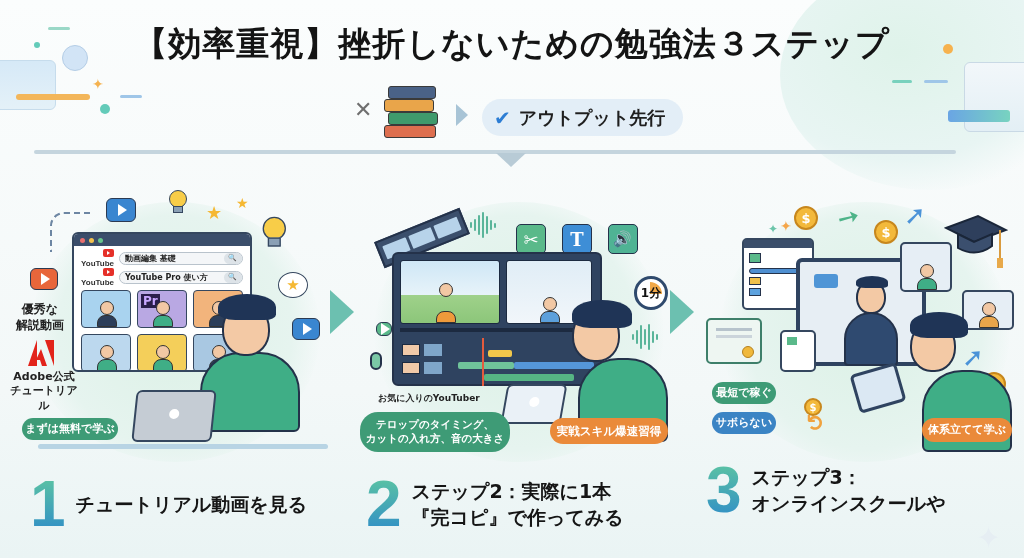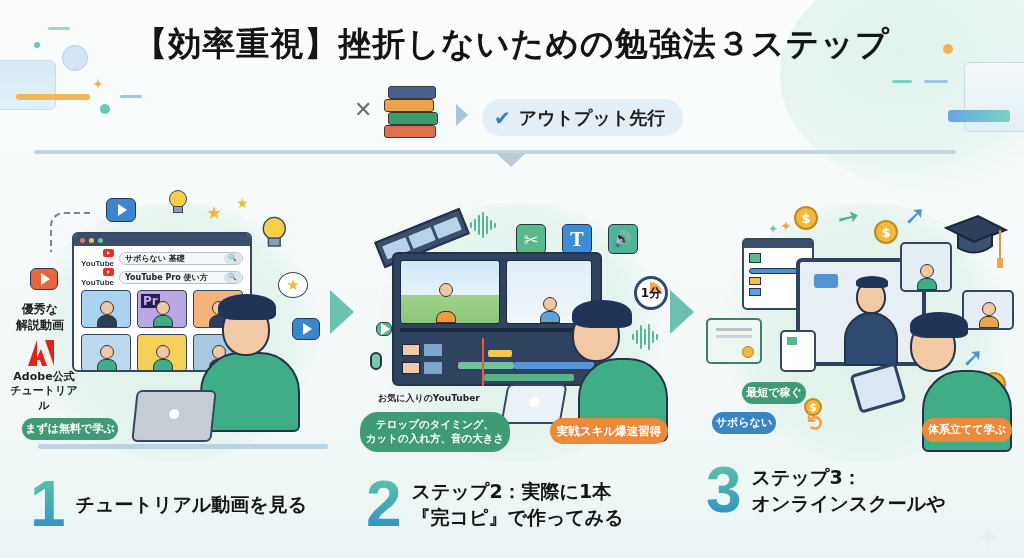--- a/index.html
+++ b/index.html
@@ -172,21 +172,21 @@
         <i style="background:#e86f6f"></i>
         <i style="background:#f2c14e"></i>
         <i style="background:#66c58c"></i>
       </div>
     <div class="yt-row">
       <div class="yt-logo">
           <b></b>
           <span>YouTube</span>
         </div>
       <div class="yt-search">
-          <span>サボらない 基礎</span>
+          <span>動画編集 基礎</span>
           <span class="mag">🔍</span>
         </div>
     </div>
     <div class="yt-row">
       <div class="yt-logo">
           <b></b>
           <span>YouTube</span>
         </div>
       <div class="yt-search">
           <span>YouTube Pro 使い方</span>
@@ -381,21 +381,21 @@
     <div style="margin:5px;width:10px;height:8px;background:#5ab98a;"></div>
   </div>
 
   <div class="person" style="left:196px;top:140px;width:116px;height:140px;">
     <div class="body" style="left:26px;top:58px;width:90px;height:82px;"></div>
     <div class="head" style="left:14px;top:8px;width:46px;height:52px;"></div>
     <div class="hair" style="left:14px;top:0;width:58px;height:26px;"></div>
   </div>
   <div class="abs" style="left:154px;top:196px;width:48px;height:40px;border-radius:5px;background:#dbe8f3;border:3px solid #2f4360;transform:rotate(-16deg);"></div>
 
-  <div class="badge badge-green" style="left:12px;top:210px;width:64px;height:22px;font-size:11px;margin-left:30px;">最短で稼ぐ</div>
+  <div class="badge badge-green" style="left:12px;top:210px;width:64px;height:22px;font-size:11px;">最短で稼ぐ</div>
   <div class="badge badge-blue" style="left:12px;top:240px;width:64px;height:22px;font-size:11px;">サボらない</div>
   <div class="arrow-up" style="left:106px;top:238px;color:#f0a23e;transform:rotate(-90deg);font-size:22px;">↺</div>
   <div class="badge badge-orange" style="left:222px;top:246px;width:90px;height:24px;font-size:11px;">体系立てて学ぶ</div>
 </div>
 
 <div class="abs step" style="left:30px;">
   <div class="step-num">1</div>
   <div class="step-text">
     <div>チュートリアル動画を見る</div>
   </div>

